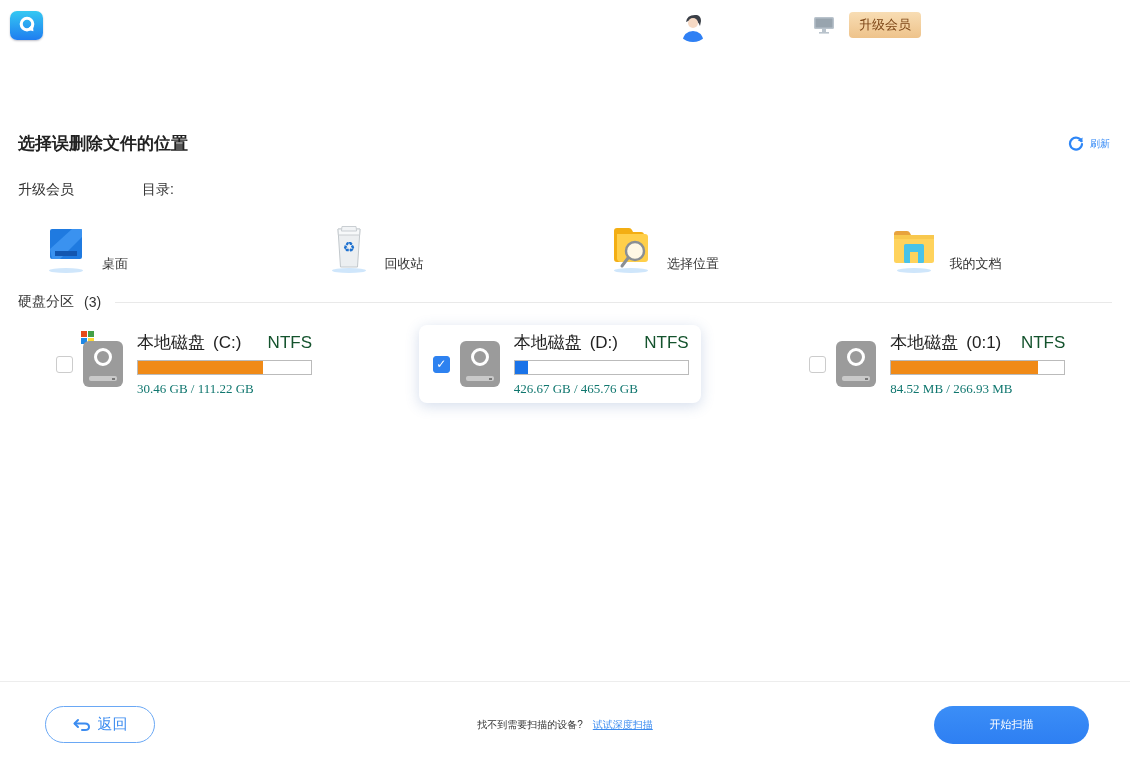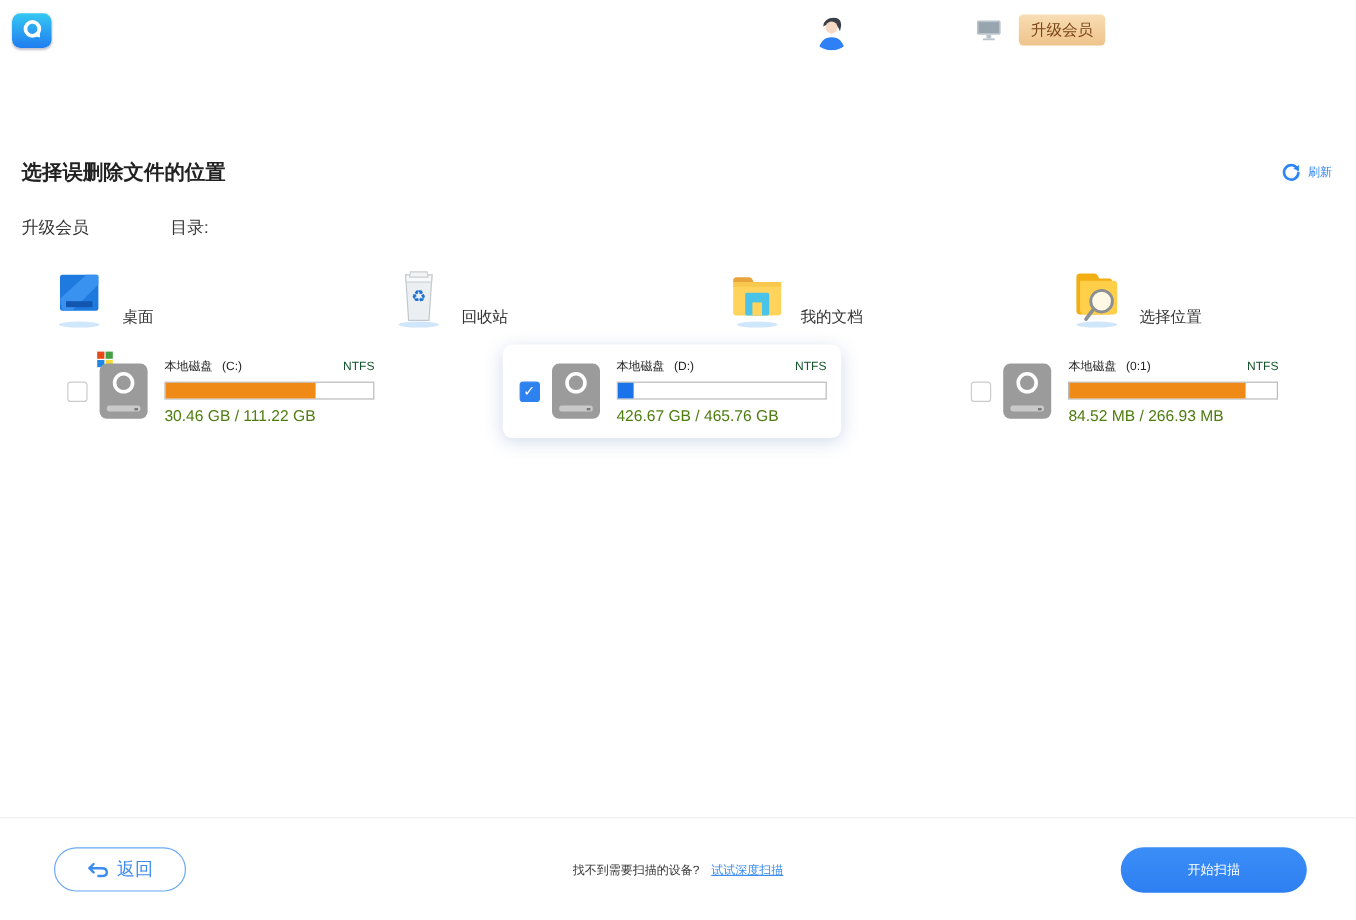--- a/index.html
+++ b/index.html
@@ -58,27 +58,27 @@
   .hdd { width:40px; height:46px; border-radius:6px; background:#9b9b9b; position:relative; }
   .hdd .platter { position:absolute; top:7px; left:50%; transform:translateX(-50%);
     width:18px; height:18px; border:3px solid #fff; border-radius:50%; }
   .hdd .slot { position:absolute; bottom:6px; left:6px; right:6px; height:5px; background:#c9c9c9; border-radius:2px; }
   .hdd .dot { position:absolute; bottom:7.5px; right:8px; width:3px; height:2px; background:#777; }
   .win-logo { position:absolute; top:-10px; left:-2px; width:13px; height:13px; display:none;
     grid-template-columns:6px 6px; grid-template-rows:6px 6px; gap:1px; }
   .win-logo.show { display:grid; }
   .win-logo i { display:block; }
   .drive-body { flex:1; min-width:0; }
-  .drive-top { display:flex; align-items:baseline; font-size:10px; color:#222; }
+  .drive-top { display:flex; align-items:baseline; font-size:17px; color:#222; }
   .drive-name { }
   .drive-letter { margin-left:8px; }
   .drive-fs { margin-left:auto; color:#14532d; }
   .bar { margin-top:6px; width:100%; height:15px; border:1px solid #bbb; background:#fff; }
   .bar-fill { height:100%; width:0; background:#f08a17; }
-  .drive-size { margin-top:6px; font-size:13px; color:#4d7c0f; }
+  .drive-size { margin-top:6px; font-size:13px; color:#0f766e;font-family:Liberation Serif, serif; }
   
   .footer { position:absolute; left:0; bottom:0; width:1130px; height:86px; background:#fff;
     border-top:1px solid #ededed; display:flex; align-items:center; }
   .back-btn { margin-left:45px; display:flex; align-items:center; gap:8px; color:#3c8cf0;
     border:1px solid #6aa8f5; background:#fff; border-radius:19px; height:37px; width:110px;
     justify-content:center; font-size:15px; cursor:pointer; }
   .hint { position:absolute; left:50%; transform:translateX(-50%); display:flex; gap:10px;
     font-size:10px; align-items:center; }
   .hint-q { color:#333; }
   .hint-link { color:#3c8cf0; cursor:pointer;text-decoration:underline; }
@@ -190,45 +190,50 @@
           <path d="M5 4 L27 4 L26.6 10 L5.4 10 Z" fill="#f7f9fa" stroke="#c9ced2" stroke-width="1"></path>
           <path d="M9 1.5 L23 1.5 L23.6 6 L8.4 6 Z" fill="#f2f4f6" stroke="#c9ced2" stroke-width="1"></path>
           <text x="16" y="27" text-anchor="middle" font-size="14" fill="#1f72d0">♻</text>
         </svg>
         <div class="shadow"></div>
       </div>
       <span class="clabel">回收站</span>
     </div>
     <div class="common-item">
       <div class="cicon">
+        <svg width="40" height="46" viewBox="0 0 40 46">
+          <path d="M6 4 l12 0 q2 0 3 2 l1 2 l8 0 q3 0 3 3 l0 24 q0 3-3 3 l-24 0 q-3 0-3-3 l0-28 q0-3 3-3 Z" fill="#f3ae13"></path>
+          <path d="M6 10 l28 0 q3 0 3 3 l0 22 q0 3-3 3 l-24 0 q-3 0-4-3 Z" fill="#ffcf4a"></path>
+          <circle cx="24" cy="27" r="9" fill="#fff" fill-opacity=".85" stroke="#8a8f94" stroke-width="2.4"></circle>
+          <line x1="17" y1="34" x2="11" y2="42" stroke="#8a8f94" stroke-width="3" stroke-linecap="round"></line>
+        </svg>
+        <div class="shadow"></div>
+      </div>
+      <span class="clabel">选择位置</span>
+    </div>
+    <div class="common-item">
+      <div class="cicon">
         <svg width="44" height="38" viewBox="0 0 44 38">
           <path d="M2 6 q0-3 3-3 l10 0 q2 0 3 2 l1 2 l-17 0 Z" fill="#e8a33d"></path>
           <rect x="2" y="7" width="40" height="28" rx="2.5" fill="#ffd35c"></rect>
           <rect x="2" y="7" width="40" height="4" fill="#f8c84e"></rect>
           <rect x="12" y="16" width="20" height="19" rx="1.5" fill="#49c3e8"></rect>
           <rect x="18" y="24" width="8" height="11" fill="#ffd35c"></rect>
         </svg>
         <div class="shadow"></div>
       </div>
       <span class="clabel">我的文档</span>
     </div>
-    <div class="common-item">
-      <div class="cicon">
-        <svg width="40" height="46" viewBox="0 0 40 46">
-          <path d="M6 4 l12 0 q2 0 3 2 l1 2 l8 0 q3 0 3 3 l0 24 q0 3-3 3 l-24 0 q-3 0-3-3 l0-28 q0-3 3-3 Z" fill="#f3ae13"></path>
-          <path d="M6 10 l28 0 q3 0 3 3 l0 22 q0 3-3 3 l-24 0 q-3 0-4-3 Z" fill="#ffcf4a"></path>
-          <circle cx="24" cy="27" r="9" fill="#fff" fill-opacity=".85" stroke="#8a8f94" stroke-width="2.4"></circle>
-          <line x1="17" y1="34" x2="11" y2="42" stroke="#8a8f94" stroke-width="3" stroke-linecap="round"></line>
-        </svg>
-        <div class="shadow"></div>
-      </div>
-      <span class="clabel">选择位置</span>
-    </div>
-  </div>
-
+  </div>
+
+  <div class="part-row">
+    <span>硬盘分区</span>
+    <span style="margin-left:10px">(3)</span>
+    <div class="part-line"></div>
+  </div>
 
   <div class="drives">
 
     <div class="drive-card">
       <div class="checkbox"></div>
       <div class="hdd-wrap">
         <div class="win-logo show">
           <i style="background:#e64a19"></i>
             <i style="background:#43a047"></i>
             <i style="background:#1e88e5"></i>

